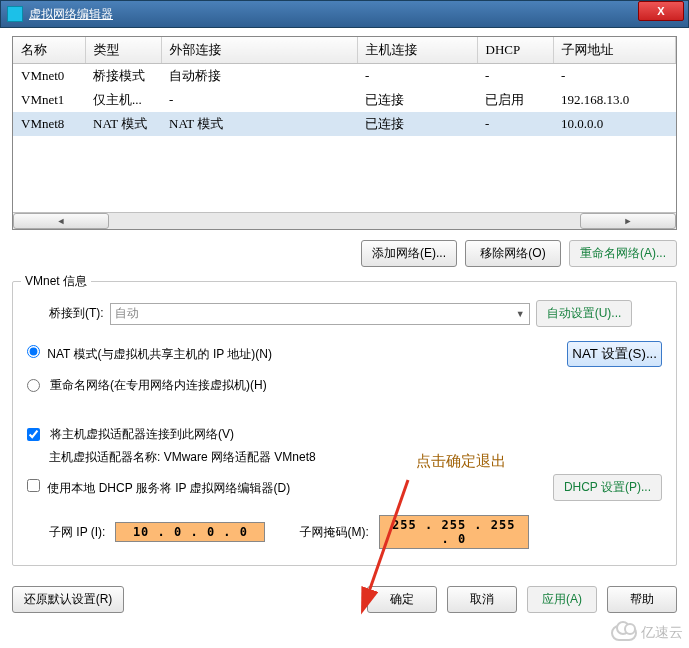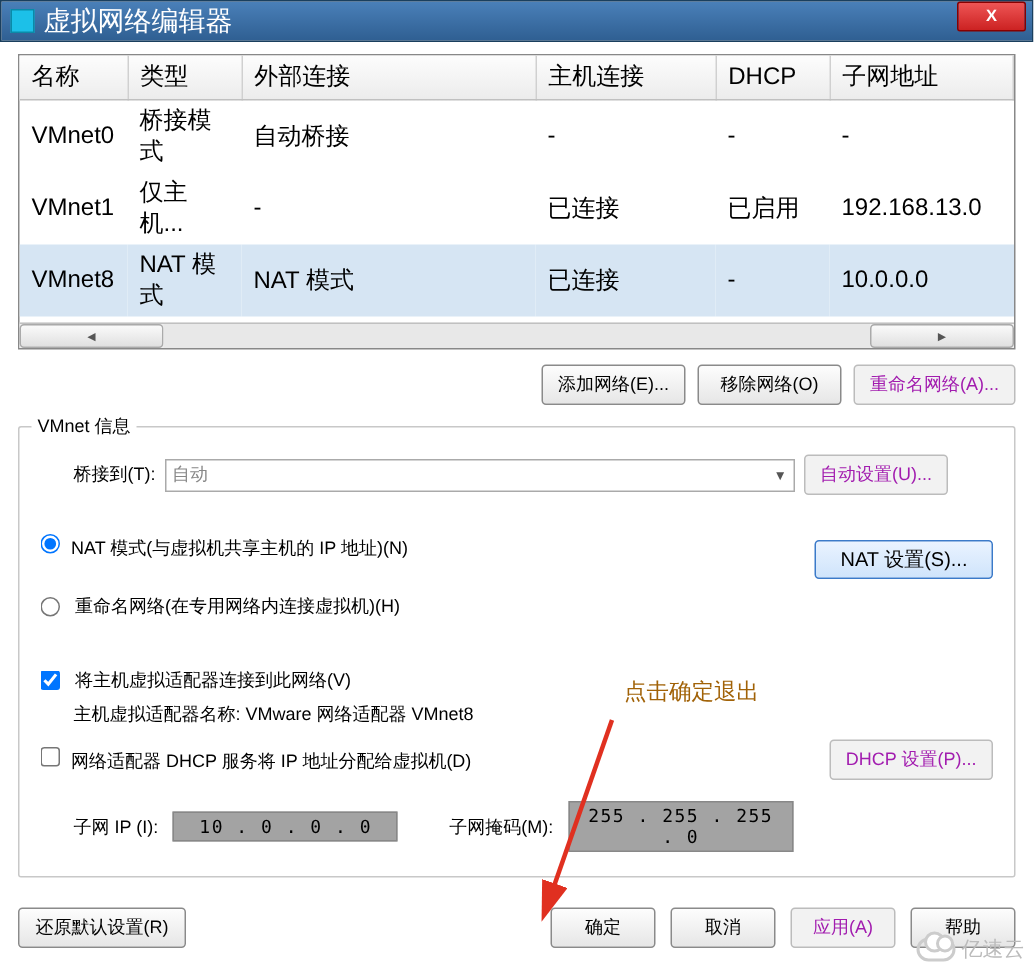--- a/index.html
+++ b/index.html
@@ -1,50 +1,50 @@
 <!DOCTYPE html>
 <html><head>
 <meta charset="utf-8">
 <style>
   * { box-sizing: border-box; margin: 0; padding: 0; }
   body { font-family: "Microsoft YaHei", Tahoma, sans-serif; font-size: 12px; background: #fff; width: 689px; height: 648px; overflow: hidden; position: relative; }
 
   .titlebar { background: linear-gradient(#4a80b9, #2f5f92); color: #fff; height: 28px; display: flex; align-items: center; padding: 0 6px; border: 1px solid #1a3f5e; }
   .titlebar .icon { width: 16px; height: 16px; background: #1cc0e8; border: 1px solid #0a8aa8; margin-right: 6px; }
-  .titlebar .title { flex: 1; font-size: 18px; }
+  .titlebar .title { flex: 1; font-size: 12px; text-decoration: underline; }
   .titlebar .close { width: 46px; height: 20px; background: linear-gradient(#e55,#c22); border: 1px solid #800; border-radius: 2px; display: flex; align-items: center; justify-content: center; color: #fff; font-size: 11px; font-weight: bold; margin-right: -2px; margin-top: -6px; }
 
   .content { padding: 8px 12px; }
 
   .grid-wrap { border: 1px solid #888; }
-  .grid { width: 100%; border-collapse: collapse; font-size: 16px; }
+  .grid { width: 100%; border-collapse: collapse; font-size: 13px; font-family: Liberation Serif, serif; }
   .grid th { background: linear-gradient(#fdfdfd, #ececec); border-right: 1px solid #d0d0d0; border-bottom: 1px solid #c0c0c0; text-align: left; padding: 4px 8px; font-weight: normal; }
   .grid td { padding: 3px 8px; }
   .grid tr.sel td { background: #d6e5f3; }
   .grid-body { height: 148px; overflow: hidden; }
   .scrollbar { height: 17px; display: flex; border-top: 1px solid #c0c0c0; background: #efefef; }
   .scrollbar .btn { width: 17px; background: linear-gradient(#fafafa,#e0e0e0); border: 1px solid #aaa; display: flex; align-items:center; justify-content:center; font-size:9px; color:#555; }
   .scrollbar .track { flex: 1; background: #e8e8e8; }
 
   .btn-row { display: flex; justify-content: flex-end; gap: 8px; margin: 10px 0 14px; }
   .btn { background: linear-gradient(#fdfdfd,#e6e6e6); border: 1px solid #8a8a8a; border-radius: 3px; padding: 4px 10px; font-size: 12px; cursor: pointer; min-width: 96px; text-align: center; }
-  .btn:disabled { color: #a21caf; border-color: #bcbcbc; background: #f2f2f2; }
+  .btn:disabled { color: #15803d; border-color: #bcbcbc; background: #f2f2f2; }
 
   .group { border: 1px solid #c8c8c8; border-radius: 2px; padding: 12px 14px 16px; position: relative; }
   .group .legend { position: absolute; top: -9px; left: 8px; background: #fff; padding: 0 4px; font-size: 12px; }
 
   .row { display: flex; align-items: center; margin: 6px 0; gap: 6px; }
   .row.indent { margin-left: 22px; }
   input[type=radio], input[type=checkbox] { margin-right: 4px; }
   .select { flex: 1; max-width: 420px; border: 1px solid #aaa; padding: 2px 4px; background: #fff; height: 22px; display: flex; align-items: center; justify-content: space-between; color: #888; }
   .select .arrow { font-size: 9px; color: #555; }
-  .nat-btn { border: 1px solid #3b7ac9; background: linear-gradient(#eaf3ff,#cfe4fb); color: #000; border-radius: 3px; padding: 3px 16px; cursor: pointer; margin-top: 16px; }
+  .nat-btn { border: 1px solid #3b7ac9; background: linear-gradient(#eaf3ff,#cfe4fb); color: #000; border-radius: 3px; padding: 3px 4px; cursor: pointer; }
 
   .ip-row { display: flex; align-items: center; gap: 10px; margin-top: 14px; margin-left: 22px; }
-  .ip-box { border: 1px solid #888; background: #a3a3a3; padding: 2px 6px; width: 150px; text-align: center; font-family: monospace; font-size: 12px; letter-spacing: 1px; }
+  .ip-box { border: 1px solid #888; background: #fdba74; padding: 2px 6px; width: 150px; text-align: center; font-family: monospace; font-size: 12px; letter-spacing: 1px; font-weight: bold; }
 
   .bottom-row { display: flex; align-items: center; gap: 10px; margin-top: 20px; }
   .bottom-row .spacer { flex: 1; }
 
   .annotation { position: absolute; color: #a16207; font-size: 15px; font-weight: 500; left: 416px; top: 452px; pointer-events: none; }
   .arrow-svg { position: absolute; left: 330px; top: 476px; pointer-events: none; }
 
   .watermark { position: absolute; right: 6px; bottom: 6px; display: flex; align-items: center; gap: 4px; color: #bbb; font-size: 14px; }
   .watermark .cloud { width: 26px; height: 16px; border: 2px solid #ccc; border-radius: 10px; position: relative; }
   .watermark .cloud::before { content:''; position:absolute; width:10px; height:10px; border:2px solid #ccc; border-radius:50%; top:-6px; left:3px; background:#fff;}
@@ -146,21 +146,21 @@
       <input type="checkbox" checked="" style="">
       <span>将主机虚拟适配器连接到此网络(V)</span>
     </div>
     <div class="row indent">
       <span>主机虚拟适配器名称: VMware 网络适配器 VMnet8</span>
     </div>
 
     <div class="row" style="margin-top:8px; justify-content:space-between;">
       <span>
         <input type="checkbox" style="">
-        <span>网络适配器 DHCP 服务将 IP 地址分配给虚拟机(D)</span>
+        <span>使用本地 DHCP 服务将 IP 虚拟网络编辑器(D)</span>
       </span>
       <button class="btn" disabled="" style="min-width:100px">DHCP 设置(P)...</button>
     </div>
 
     <div class="ip-row">
       <span>子网 IP (I):</span>
       <div class="ip-box">10 . 0 . 0 . 0</div>
       <span style="margin-left:24px">子网掩码(M):</span>
       <div class="ip-box">255 . 255 . 255 . 0</div>
     </div>

